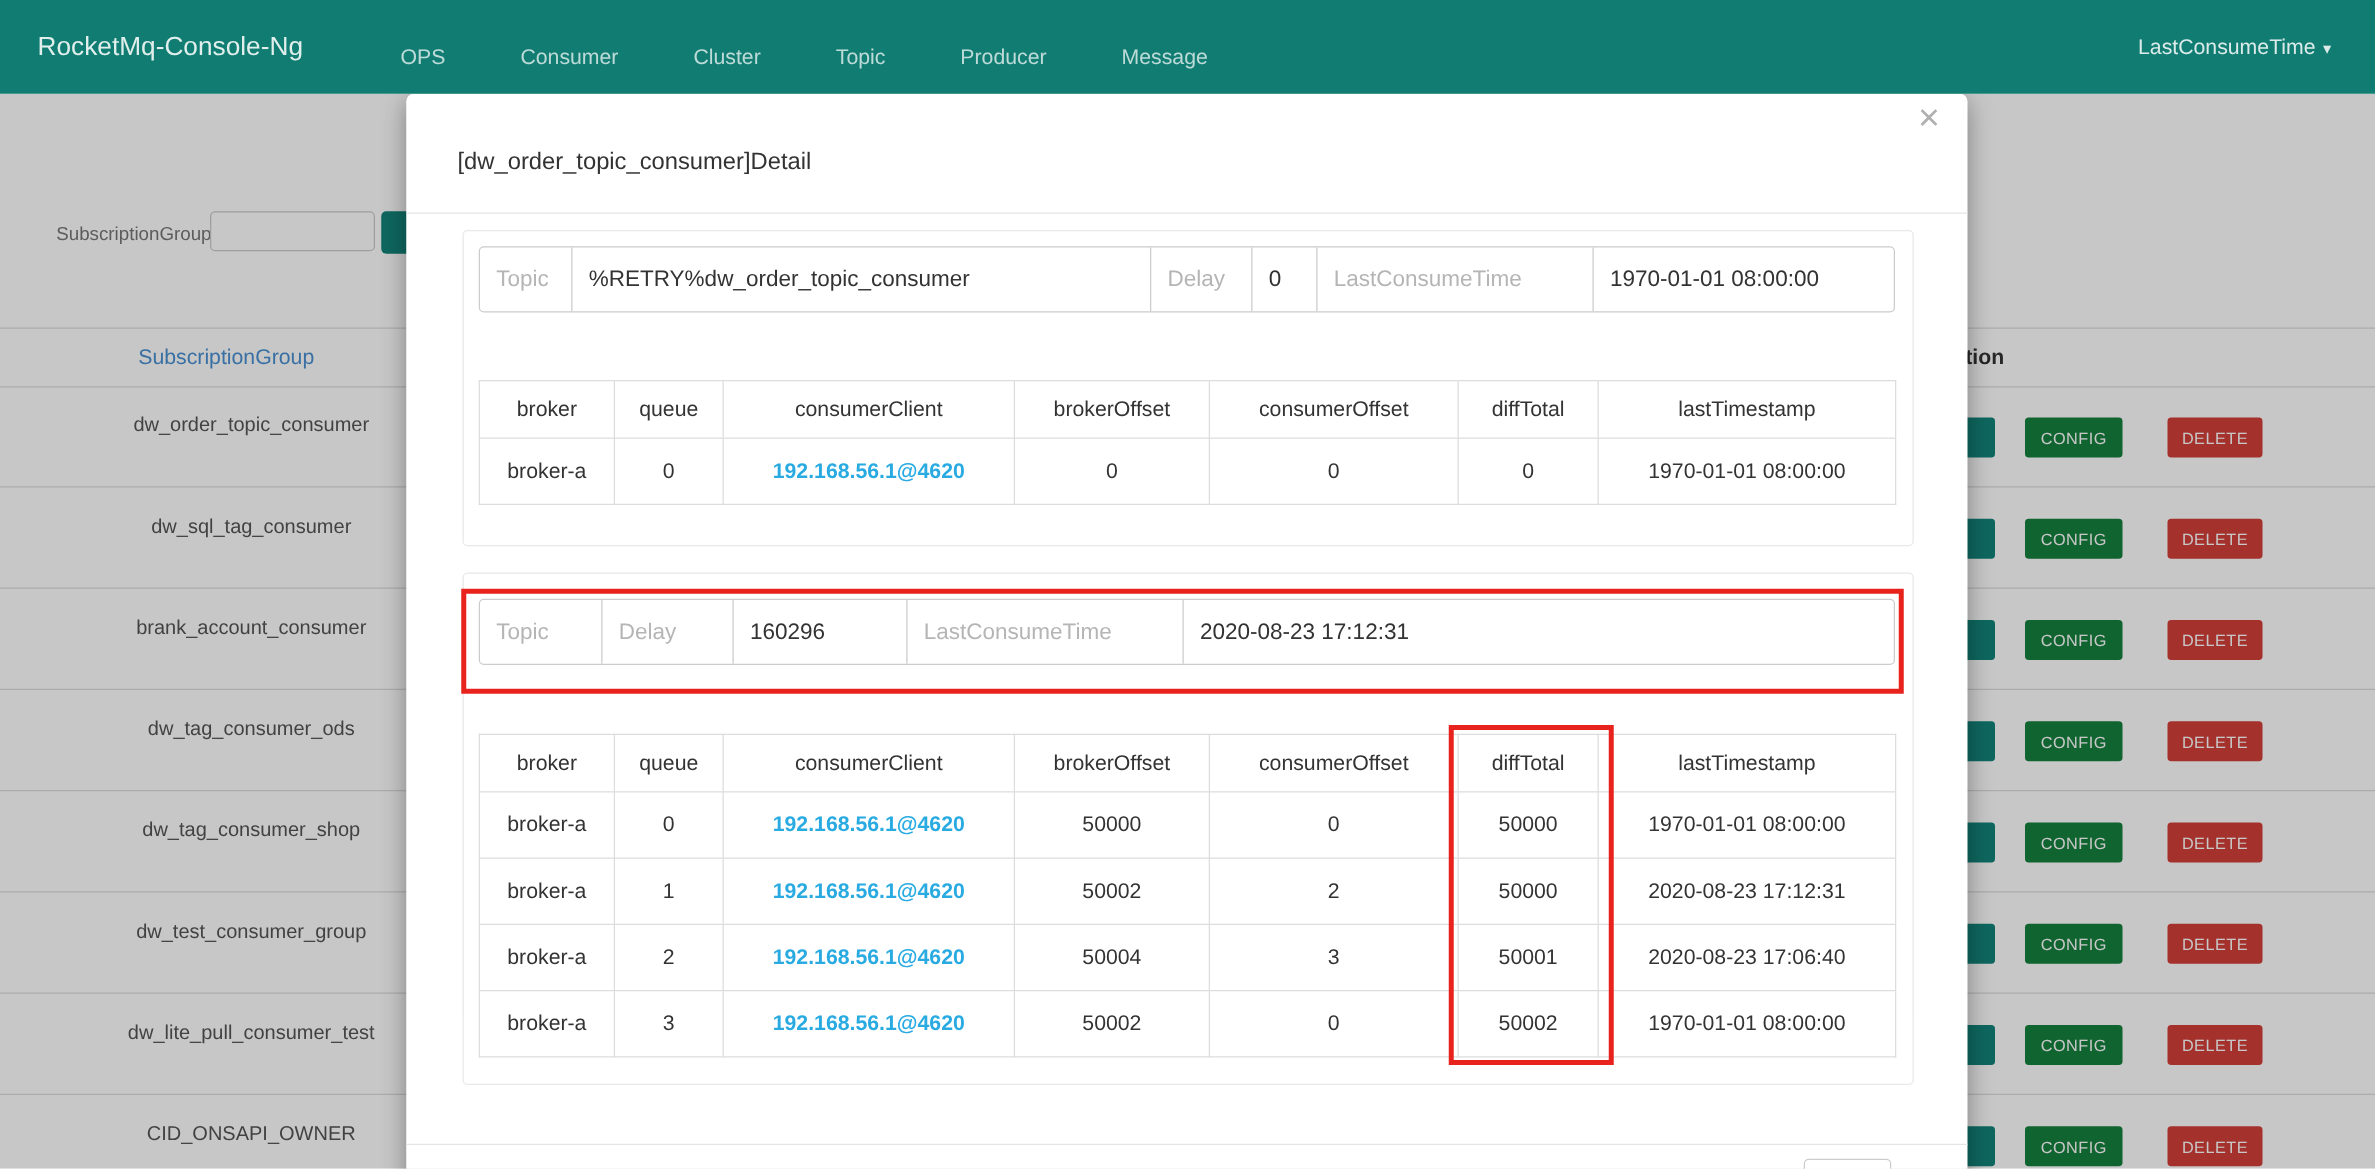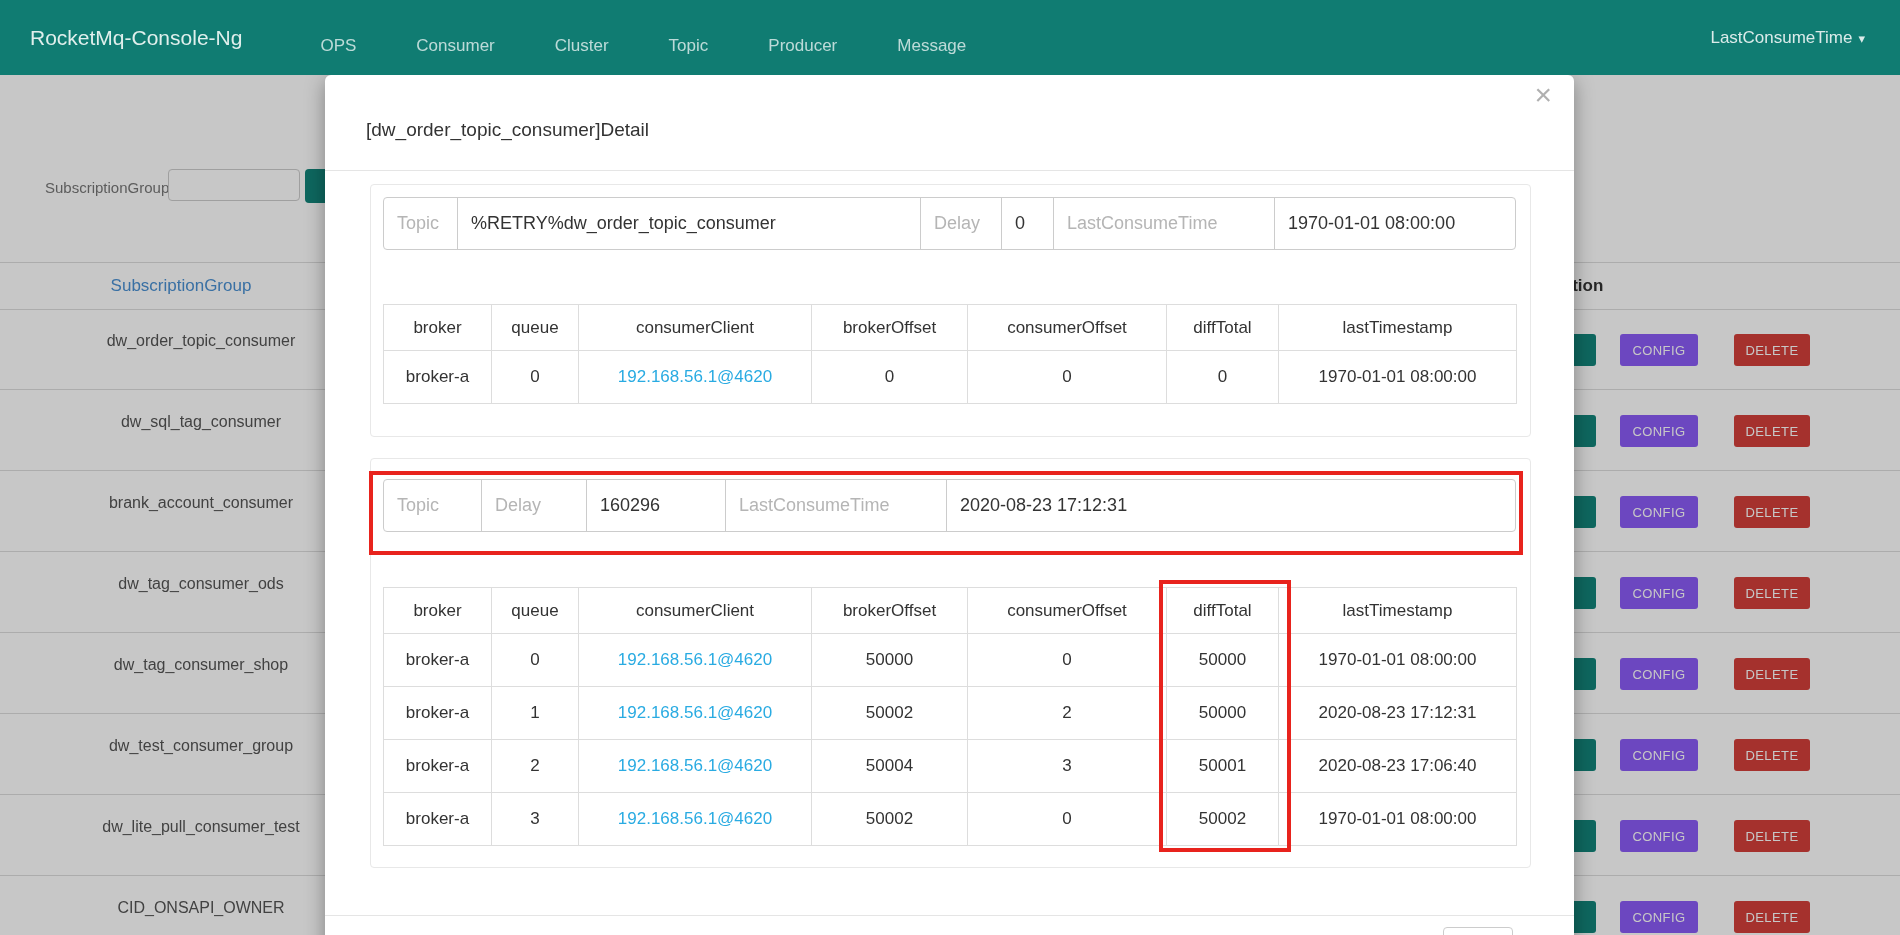--- a/index.html
+++ b/index.html
@@ -45,21 +45,21 @@
   }
   .op-header { position:absolute; left:1523px; line-height:46px; font-weight:bold; color:#333; font-size:17px; }
 
   .bg-row { position:absolute; left:0; right:0; height:81px; border-bottom:1px solid #ddd; }
   .bg-row-label { position:absolute; left:0; width:362px; top:24px; text-align:center; color:#555; font-size:16px;padding-left:20px; }
   .row-btn {
     position:absolute; top:26px; height:32px; border:none; border-radius:3px;
     color:#fff; font-size:13px; letter-spacing:.4px; cursor:pointer;
   }
   .btn-sliver { left:1520px; width:76px; background:#12857a; }
-  .btn-config { left:1620px; width:78px; background:#8b5cf6; }
+  .btn-config { left:1620px; width:78px; background:#15803d; }
   .btn-delete { left:1734px; width:76px; background:#d43f3a; }
 
   
   .backdrop { position:absolute; top:75px; left:0; right:0; bottom:0; background:rgba(0,0,0,0.22); z-index:10; }
 
   
   .modal {
     position:absolute; left:325px; top:75px; width:1249px; height:1010px;
     background:#fff; border-radius:6px; box-shadow:0 5px 20px rgba(0,0,0,0.35); z-index:20;
   }
@@ -82,21 +82,21 @@
     font-size:18px; color:#333; box-sizing:border-box; white-space:nowrap; overflow:hidden;
   }
   .info-cell:last-child { border-right:none; flex:1; }
   .info-label { color:#b5b5b5; }
 
   .detail-table { position:absolute; left:12px; width:1133px; border-collapse:collapse; table-layout:fixed; background:#fff; }
   .panel1 .detail-table { top:119px; }
   .panel2 .detail-table { top:128px; }
   .detail-table th { border:1px solid #ddd; height:45px; font-size:17px; color:#333; font-weight:normal; text-align:center; padding:0; }
   .detail-table td { border:1px solid #ddd; height:52px; font-size:17px; color:#333; text-align:center; padding:0; }
-  .detail-table td.link { color:#29abe2; cursor:pointer; }
+  .detail-table td.link { color:#29abe2; cursor:pointer;font-weight:bold; }
 
   .red-box1 { position:absolute; left:44px; top:396px; width:1146px; height:76px; border:4px solid #e8231d; z-index:5; pointer-events:none; }
   .red-box2 { position:absolute; left:834px; top:505px; width:124px; height:264px; border:4px solid #e8231d; z-index:5; pointer-events:none; }
 
   .modal-footer-divider { position:absolute; top:840px; left:0; width:100%; border-top:1px solid #e5e5e5; }
   .footer-btn { position:absolute; top:852px; left:1118px; width:70px; height:40px; border:1px solid #ccc; border-radius:4px; background:#fff; cursor:pointer; }
 </style>
 </head>
 <body>
 

